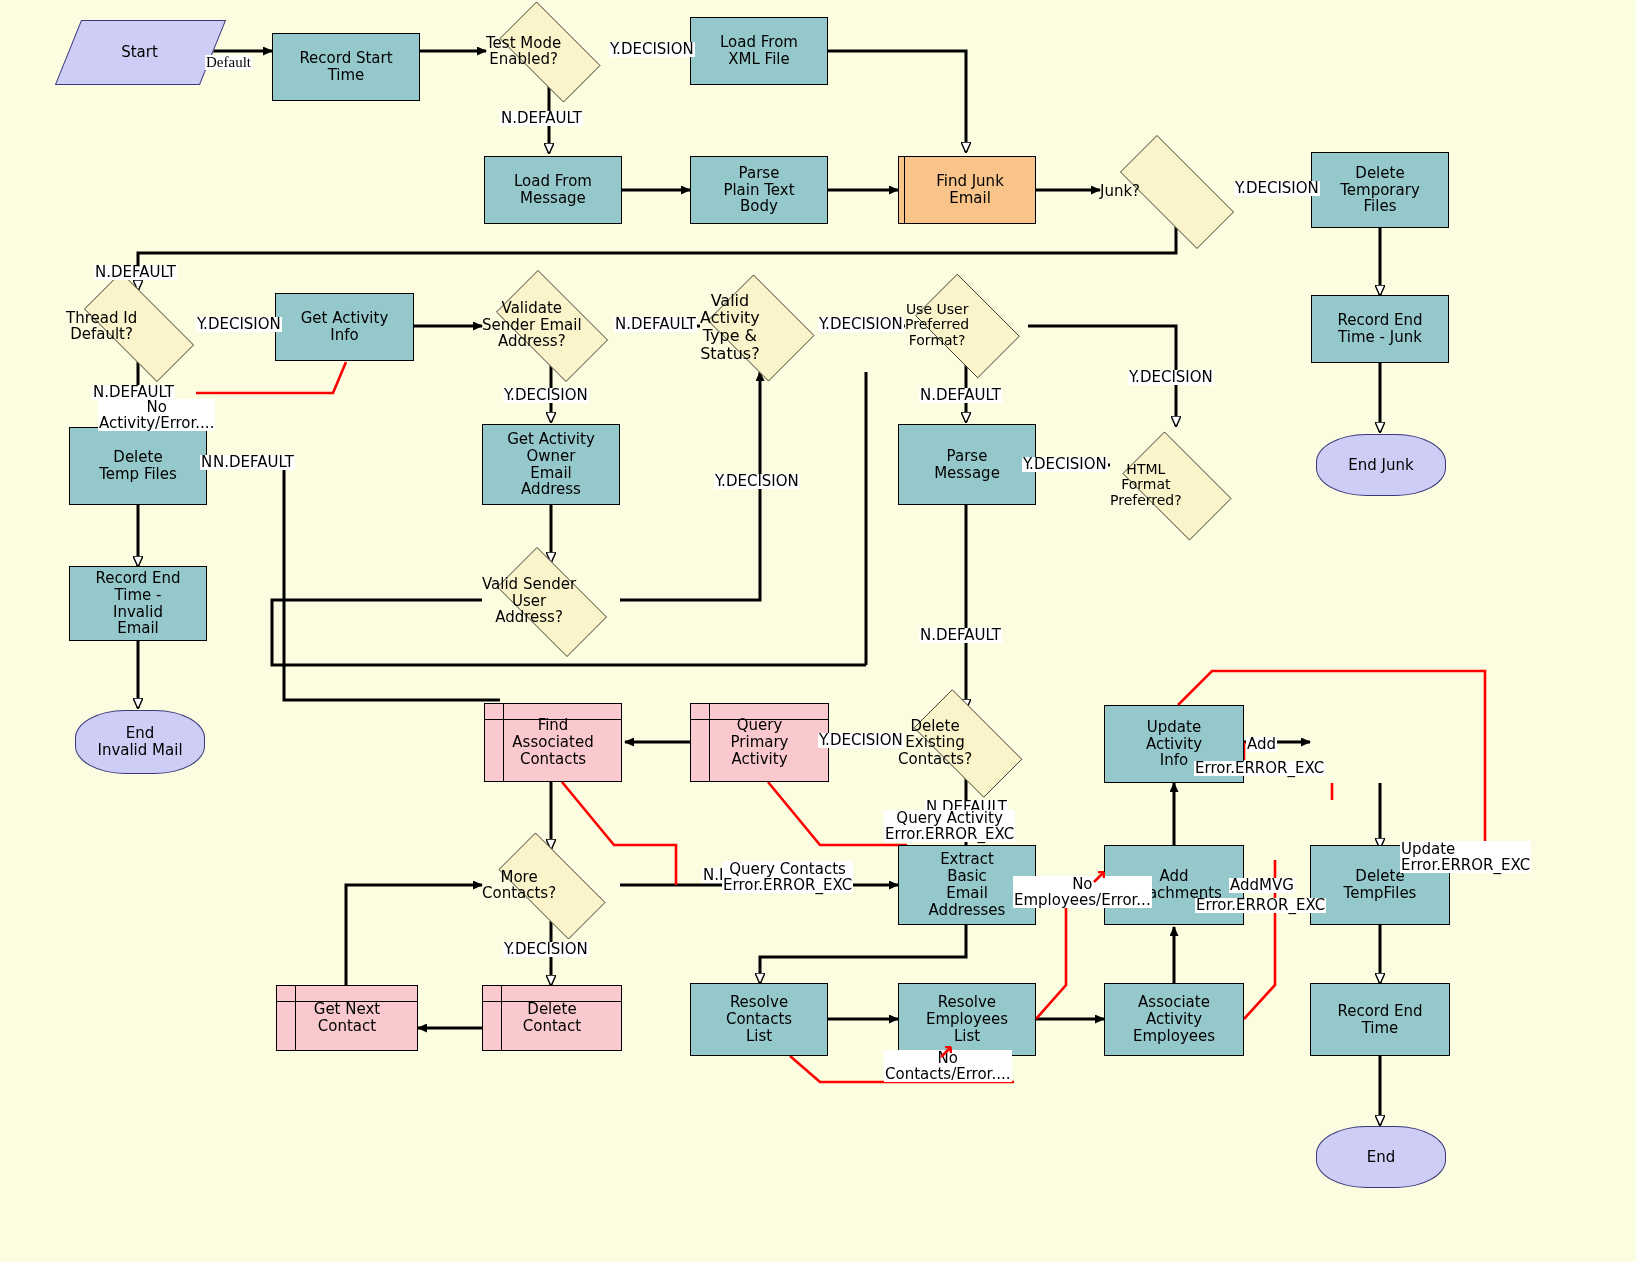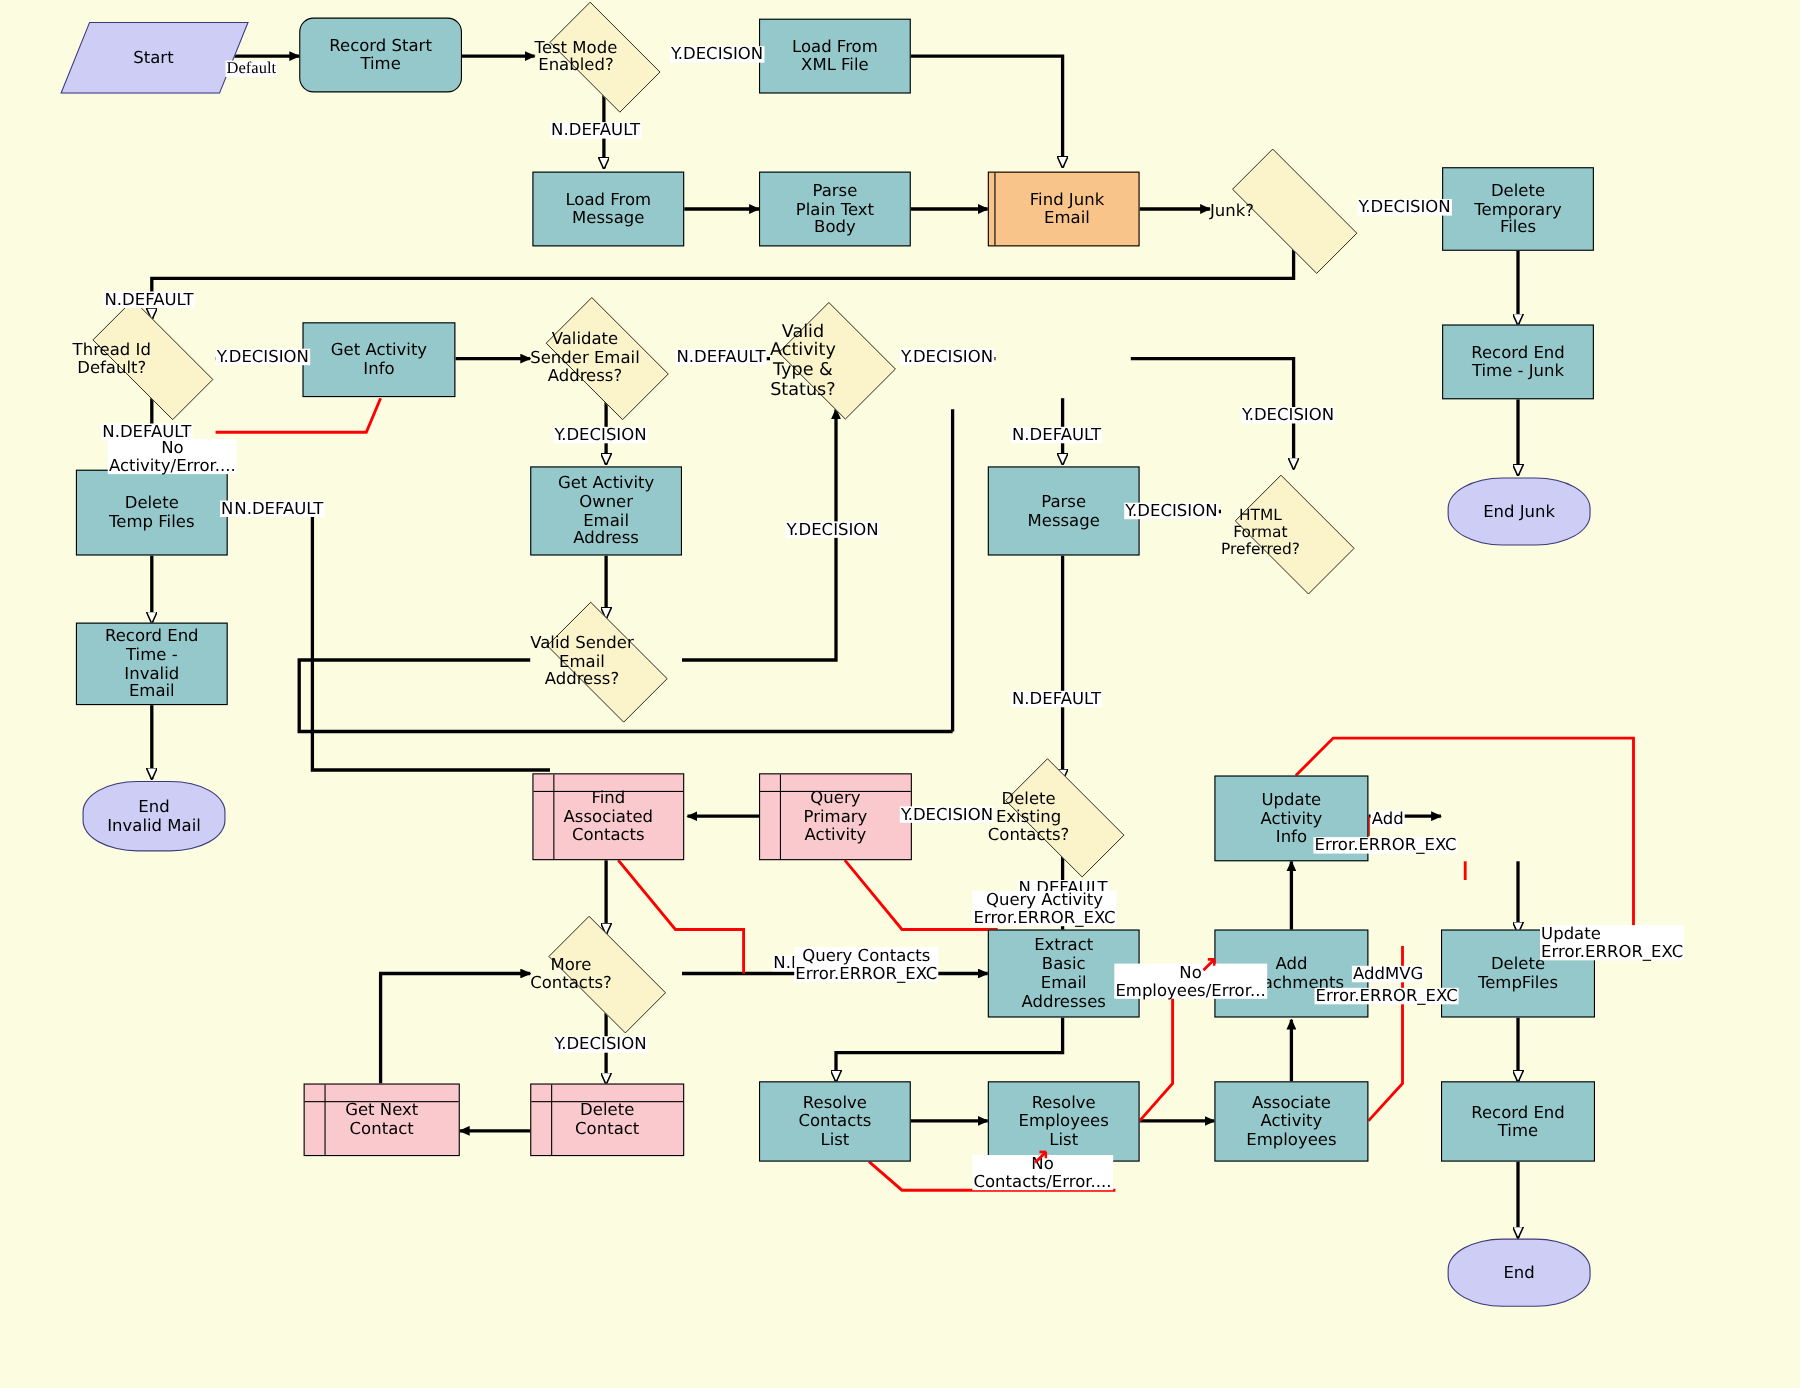--- a/index.html
+++ b/index.html
@@ -188,21 +188,21 @@
 
       <path d="M1332,783 L1332,800"></path>
     </g>
   </svg>
 
   <div class="startp" style="left:68px;top:20px;width:143px;height:63px;">
     <div class="sh"></div>
     <div class="lbl">Start</div>
   </div>
 
-  <div class="node proc" style="left:272px;top:16px;width:148px;height:68px;border-radius:13px;">
+  <div class="node proc" style="left:272px;top:33px;width:148px;height:68px;">
     <span style="white-space:pre-line">Record Start
 Time</span>
   </div>
 
   <div class="dec" style="left:486px;top:15px;width:126px;height:72px;">
     <div class="dshape"></div>
     <span class="lbl" style="white-space:pre-line">Test Mode
 Enabled?</span>
   </div>
 
@@ -266,20 +266,26 @@
   </div>
 
   <div class="dec" style="left:700px;top:282px;width:120px;height:90px;">
     <div class="dshape"></div>
     <span class="lbl" style="white-space:pre-line;font-size:16px;">Valid
 Activity
 Type &amp;
 Status?</span>
   </div>
 
+  <div class="dec" style="left:905px;top:284px;width:123px;height:82px;">
+    <div class="dshape"></div>
+    <span class="lbl" style="white-space:pre-line;font-size:14px;">Use User
+Preferred
+Format?</span>
+  </div>
 
   <div class="node proc" style="left:69px;top:427px;width:138px;height:78px;">
     <span style="white-space:pre-line">Delete
 Temp Files</span>
   </div>
 
   <div class="node proc" style="left:482px;top:424px;width:138px;height:81px;">
     <span style="white-space:pre-line">Get Activity
 Owner
 Email
@@ -301,21 +307,21 @@
   <div class="node proc" style="left:69px;top:566px;width:138px;height:75px;">
     <span style="white-space:pre-line">Record End
 Time -
 Invalid
 Email</span>
   </div>
 
   <div class="dec" style="left:482px;top:562px;width:138px;height:78px;">
     <div class="dshape"></div>
     <span class="lbl" style="white-space:pre-line">Valid Sender
-Email
+User
 Address?</span>
   </div>
 
   <div class="term" style="left:75px;top:710px;width:128px;height:62px;">
     <span style="white-space:pre-line">End
 Invalid Mail</span>
   </div>
 
   <div class="node pink" style="left:484px;top:703px;width:138px;height:79px;position:absolute;">
     <span class="lbl" style="white-space:pre-line">Find

